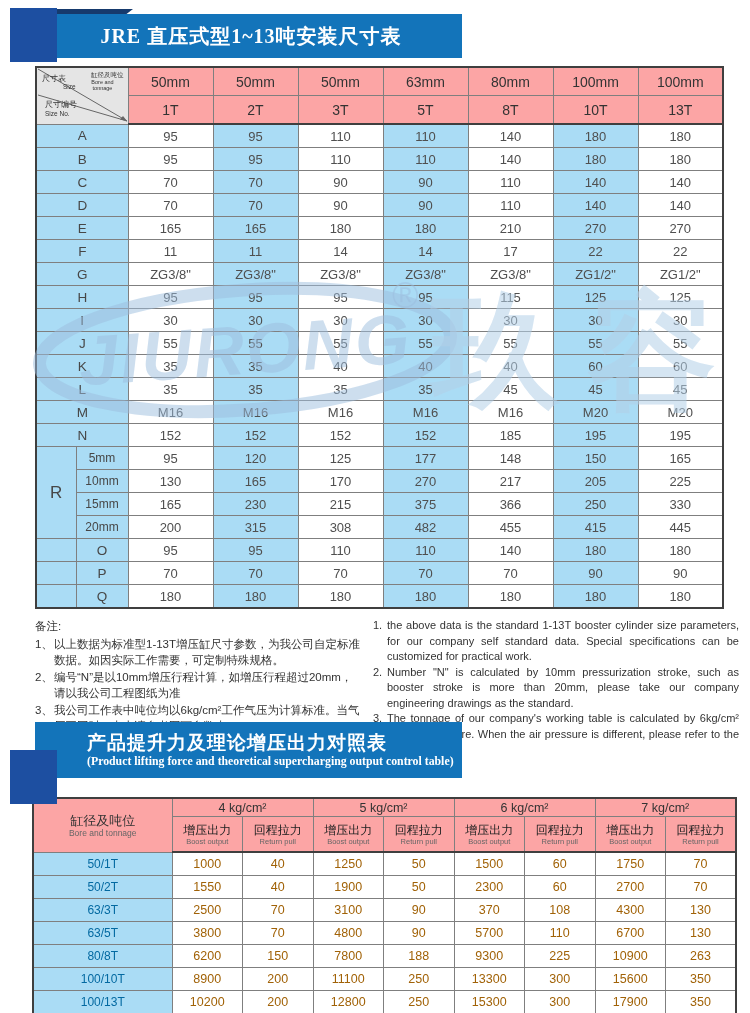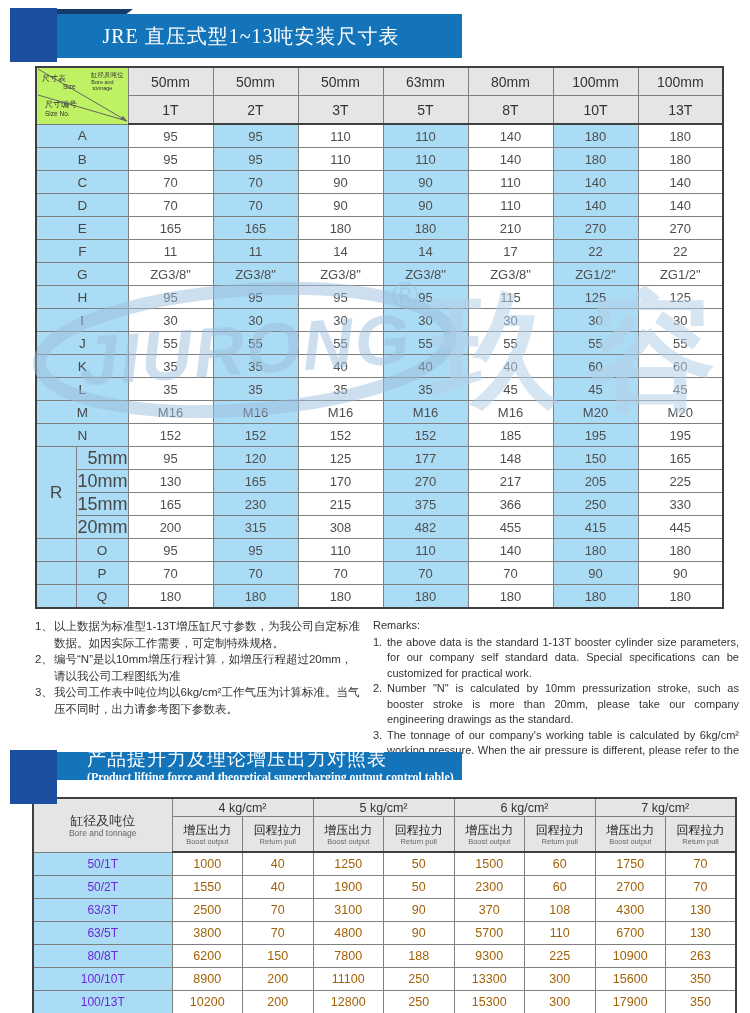--- a/index.html
+++ b/index.html
@@ -7,44 +7,44 @@
     width:750px;height:1013px;position:relative;background:#ffffff;
     font-family:"Liberation Sans",sans-serif;overflow:hidden;
   }
   
   .navy-square{position:absolute;width:47px;height:54px;background:#1d4fa1;z-index:3;}
   .fold{position:absolute;height:6px;background:#163a6d;z-index:1;
         clip-path:polygon(0 0,100% 0,90% 100%,0 100%);}
   .banner-box{position:absolute;background:#1374ba;color:#fff;z-index:2;
         font-family:"Liberation Serif",serif;display:flex;flex-direction:column;justify-content:center;}
   #banner1-box{left:40px;top:14px;width:422px;height:44px;align-items:center;}
-  #banner2-box{left:35px;top:752px;width:427px;height:28px;align-items:flex-start;padding-left:52px;box-sizing:border-box;}
-  .banner-title{font-size:20px;font-weight:normal;letter-spacing:1px;line-height:22px;white-space:nowrap;}
+  #banner2-box{left:35px;top:722px;width:427px;height:56px;align-items:flex-start;padding-left:52px;box-sizing:border-box;}
+  .banner-title{font-size:20px;font-weight:bold;letter-spacing:1px;line-height:22px;white-space:nowrap;}
   .banner-sub{font-size:12.4px;font-weight:bold;line-height:14px;white-space:nowrap;}
   #banner2-box .banner-title{font-size:19px;}
   #banner2-box .banner-sub{font-size:11.8px;}
 
   
   table{border-collapse:collapse;table-layout:fixed;background:#fff;}
   td,th{border:1px solid #7f7f7f;text-align:center;vertical-align:middle;
         font-weight:normal;padding:0;overflow:hidden;}
   table{border:2px solid #3f3f3f;}
   .blue{background:#aadcf5;}
-  .ghead{background:#e5e5e5;color:#333;}
+  .ghead{background:#fca5a5;color:#333;}
 
   
   #table1{position:absolute;left:35px;top:66px;width:687px;}
   #table1 thead th{height:27px;font-size:14px;}
   #table1 thead tr.hdr-bottom th{border-bottom:2px solid #3f3f3f;}
   #table1 tbody td{height:22px;font-size:13px;color:#4f4f4f;}
   #table1 tbody th{font-size:13.5px;color:#474747;}
   #table1 th.rlbl{font-size:17px;}
-  #table1 th.stroke{font-size:18px;text-align:right;}
-  
-  #corner1{position:relative;background:#bef264;padding:4px;}
+  #table1 th.stroke{font-size:12px;}
+  
+  #corner1{position:relative;background:#e5e5e5;padding:4px;}
   #corner1 .cz{position:absolute;color:#333;white-space:nowrap;}
   .c-size{left:5px;top:5px;font-size:8px;}
   .c-size-en{left:26px;top:15px;font-size:6.5px;color:#666;}
   .c-bore{right:4px;top:3px;font-size:6.5px;}
   .c-bore-en{right:6px;top:11px;font-size:5.5px;color:#666;text-align:center;line-height:6px;width:38px;white-space:normal !important;}
   .c-sizeno{left:8px;top:31px;font-size:8px;}
   .c-sizeno-en{left:8px;top:42px;font-size:6.5px;color:#666;}
   #corner1 svg{position:absolute;left:0;top:0;}
 
   
@@ -60,21 +60,21 @@
 
   
   #table2{position:absolute;left:32px;top:797px;width:703px;}
   #table2 th.press{height:17px;font-size:12.5px;margin-left:8px;}
   #table2 tr.sub-row th{height:34px;}
   #table2 tr.sub-row th{border-bottom:2px solid #3f3f3f;}
   .sub-zh{font-size:12px;color:#222;line-height:14px;}
   .sub-en{font-size:7.5px;color:#666;line-height:9px;}
   #corner2 div.czh{font-size:13px;color:#333;line-height:15px;}
   #corner2 div.cen{font-size:8.5px;color:#666;line-height:10px;}
-  #table2 tbody th{height:22px;font-size:12px;color:#6d28d9;margin-left:43px;}
+  #table2 tbody th{height:22px;font-size:12px;color:#0369a1;margin-left:43px;}
   #table2 tbody td{height:22px;font-size:12.5px;color:#a16207;}
 
   
   #watermark{position:absolute;left:20px;top:268px;z-index:6;pointer-events:none;}
 </style>
 </head>
 <body>
 
 <div class="fold" style="left:55px;top:9px;width:78px;"></div>
 <div class="navy-square" style="left:10px;top:8px;"></div>
@@ -349,37 +349,37 @@
   <g transform="rotate(-4 225 82)" opacity="0.5">
     <ellipse cx="225" cy="82" rx="206" ry="60" fill="none" stroke="#9dbede" stroke-width="13"></ellipse>
     <text x="225" y="106" text-anchor="middle" font-size="70" font-style="italic" font-weight="bold" fill="#9dbede" letter-spacing="2">JIURONG</text>
   </g>
   <text x="372" y="40" font-size="36" fill="#9dbede" opacity="0.5">®</text>
   <text x="412" y="128" font-size="128" font-weight="bold" fill="#b3d0e8" opacity="0.55" letter-spacing="28">玖容</text>
 </svg>
 
 <div id="remarks">
   <div id="remarks-zh-col" class="rcol">
+    <div class="rhead">备注:</div>
     <div id="remarks_zh">
         <div class="ritem">
           <span class="rnum">1、</span>
           <span class="rtxt">以上数据为标准型1-13T增压缸尺寸参数，为我公司自定标准数据。如因实际工作需要，可定制特殊规格。</span>
         </div>
         <div class="ritem">
           <span class="rnum">2、</span>
           <span class="rtxt">编号“N”是以10mm增压行程计算，如增压行程超过20mm，请以我公司工程图纸为准</span>
         </div>
         <div class="ritem">
           <span class="rnum">3、</span>
           <span class="rtxt">我公司工作表中吨位均以6kg/cm²工作气压为计算标准。当气压不同时，出力请参考图下参数表。</span>
         </div>
       </div>
   </div>
   <div id="remarks-en-col" class="rcol">
-    <div class="rhead">Remarks:</div>
     <div id="remarks_en">
         <div class="ritem">
           <span class="rnum">1.</span>
           <span class="rtxt">the above data is the standard 1-13T booster cylinder size parameters, for our company self standard data. Special specifications can be customized for practical work.</span>
         </div>
         <div class="ritem">
           <span class="rnum">2.</span>
           <span class="rtxt">Number "N" is calculated by 10mm pressurization stroke, such as booster stroke is more than 20mm, please take our company engineering drawings as the standard.</span>
         </div>
         <div class="ritem">

